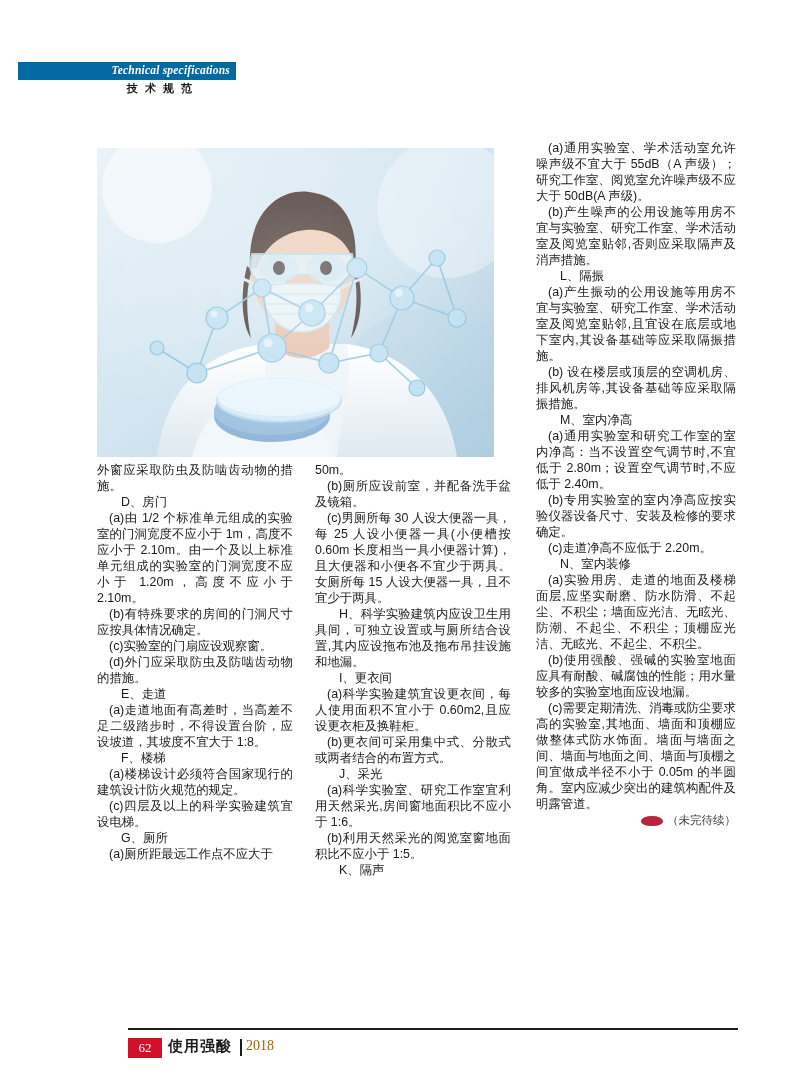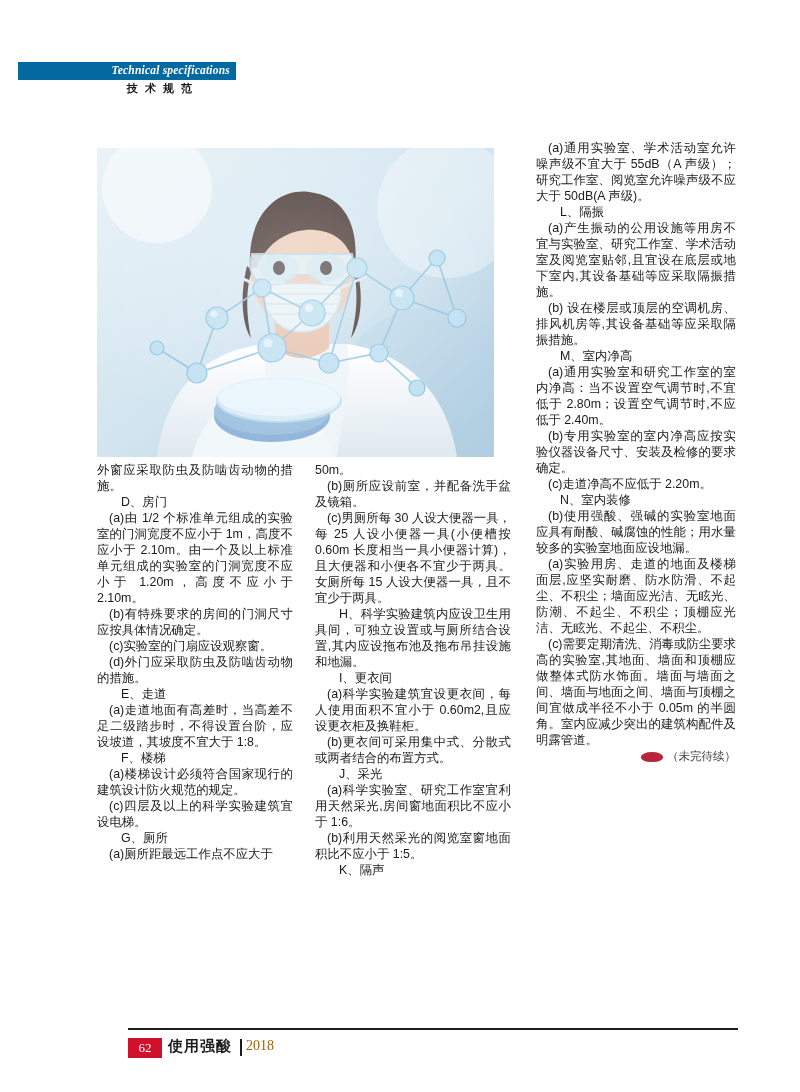--- a/index.html
+++ b/index.html
@@ -284,30 +284,31 @@
     <p class="indent2">(a)科学实验建筑宜设更衣间，每人使用面积不宜小于 0.60m2,且应设更衣柜及换鞋柜。</p>
     <p class="indent2">(b)更衣间可采用集中式、分散式或两者结合的布置方式。</p>
     <p class="indent1">J、采光</p>
     <p class="indent2">(a)科学实验室、研究工作室宜利用天然采光,房间窗地面积比不应小于 1:6。</p>
     <p class="indent2">(b)利用天然采光的阅览室窗地面积比不应小于 1:5。</p>
     <p class="indent1">K、隔声</p>
   </div>
 
   <div class="col col-c">
     <p class="indent2">(a)通用实验室、学术活动室允许噪声级不宜大于 55dB（A 声级）；研究工作室、阅览室允许噪声级不应大于 50dB(A 声级)。</p>
+    <p class="indent2">(b)产生噪声的公用设施等用房不宜与实验室、研究工作室、学术活动室及阅览室贴邻,否则应采取隔声及消声措施。</p>
     <p class="indent1">L、隔振</p>
     <p class="indent2">(a)产生振动的公用设施等用房不宜与实验室、研究工作室、学术活动室及阅览室贴邻,且宜设在底层或地下室内,其设备基础等应采取隔振措施。</p>
     <p class="indent2">(b) 设在楼层或顶层的空调机房、排风机房等,其设备基础等应采取隔振措施。</p>
     <p class="indent1">M、室内净高</p>
     <p class="indent2">(a)通用实验室和研究工作室的室内净高：当不设置空气调节时,不宜低于 2.80m；设置空气调节时,不应低于 2.40m。</p>
     <p class="indent2">(b)专用实验室的室内净高应按实验仪器设备尺寸、安装及检修的要求确定。</p>
     <p class="indent2">(c)走道净高不应低于 2.20m。</p>
     <p class="indent1">N、室内装修</p>
+    <p class="indent2">(a)实验用房、走道的地面及楼梯面层,应坚实耐磨、防水防滑、不起尘、不积尘；墙面应光洁、无眩光、防潮、不起尘、不积尘；顶棚应光洁、无眩光、不起尘、不积尘。</p>
     <p class="indent2">(b)使用强酸、强碱的实验室地面应具有耐酸、碱腐蚀的性能；用水量较多的实验室地面应设地漏。</p>
-    <p class="indent2">(a)实验用房、走道的地面及楼梯面层,应坚实耐磨、防水防滑、不起尘、不积尘；墙面应光洁、无眩光、防潮、不起尘、不积尘；顶棚应光洁、无眩光、不起尘、不积尘。</p>
     <p class="indent2">(c)需要定期清洗、消毒或防尘要求高的实验室,其地面、墙面和顶棚应做整体式防水饰面。墙面与墙面之间、墙面与地面之间、墙面与顶棚之间宜做成半径不小于 0.05m 的半圆角。室内应减少突出的建筑构配件及明露管道。</p>
     <p class="tobecontinued">
       <span class="endmark"></span><span>（未完待续）</span>
     </p>
   </div>
 
   <div class="footer">
     <div class="footer-rule"></div>
     <div class="footer-num">62</div>
     <div class="footer-name">使用强酸</div>

